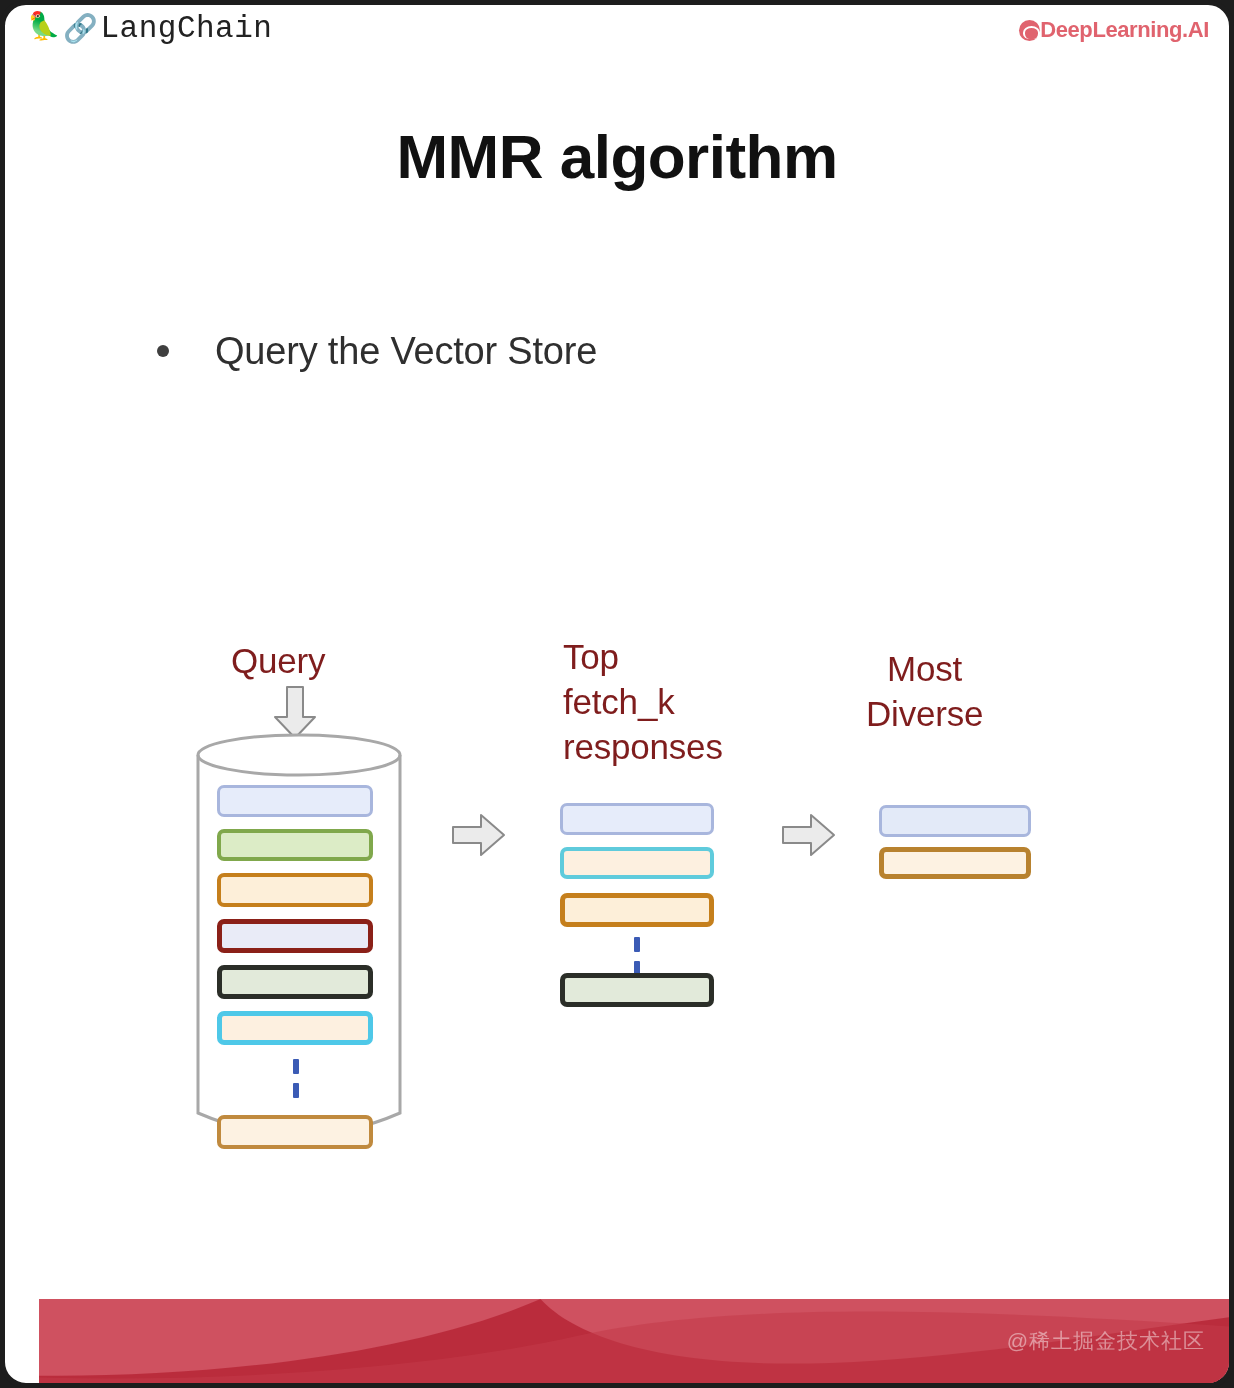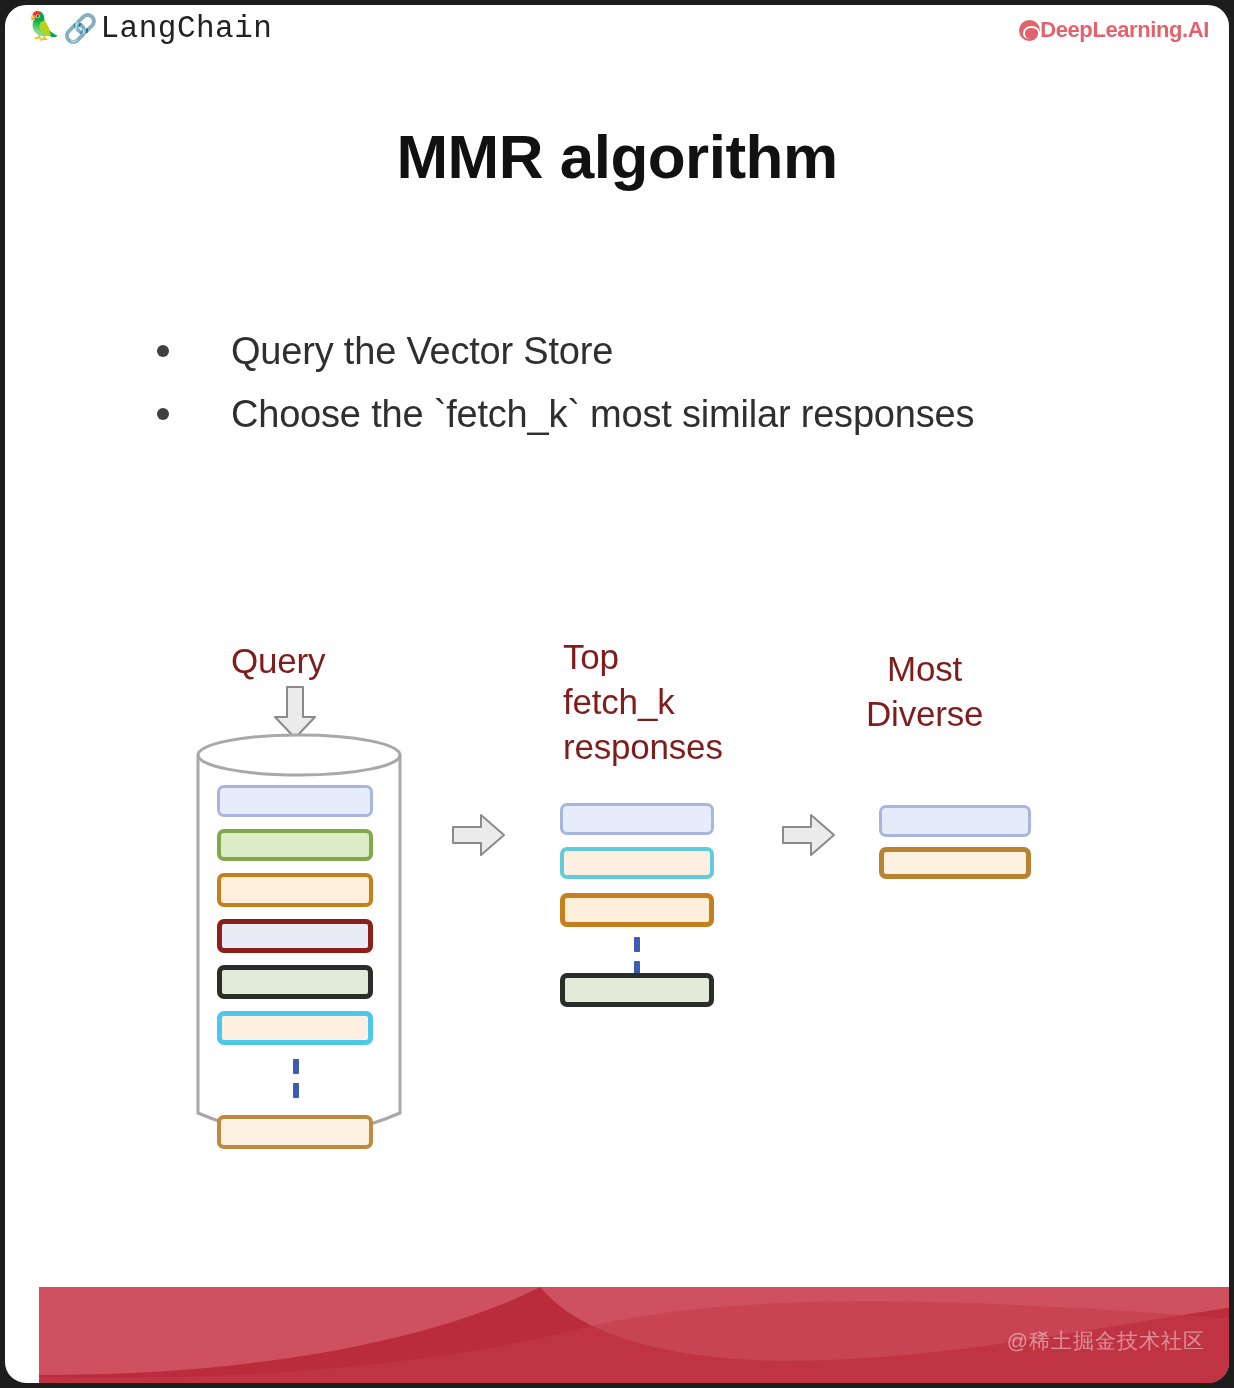--- a/index.html
+++ b/index.html
@@ -99,21 +99,20 @@
     border-radius: 50%;
     background: #3f3f3f;
     margin-top: 20px;
     margin-right: 46px;
   }
   .bullet .txt {
     font-size: 38px;
     line-height: 1.37;
     color: #2f2f2f;
     letter-spacing: -0.2px;
-    margin-left: 16px;
   }
 
   
   #diagram {
     position: absolute;
     top: 628px;
     left: 0; right: 0;
     height: 560px;
   }
 
@@ -147,21 +146,21 @@
     border-radius: 1px;
     margin-bottom: 9px;
   }
 
   .blockarrow { position: absolute; }
 
   
   #footer {
     position: absolute;
     left: 0; right: 0; bottom: 0;
-    height: 96px;
+    height: 84px;
     overflow: hidden;
     padding-left: 34px;
   }
   #footer svg { display: block; width: 100%; height: 100%; }
   #watermark {
     position: absolute;
     right: 24px;
     bottom: 28px;
     font-size: 21px;
     color: rgba(255,255,255,0.45);
@@ -184,24 +183,20 @@
       <span>DeepLearning.AI</span>
     </div>
   </div>
 
   <div id="title">MMR algorithm</div>
 
   <div id="bullets">
     <div class="bullet">
       <span class="dot"></span>
       <span class="txt">Query the Vector Store</span>
-    </div>
-    <div class="bullet">
-      <span class="dot"></span>
-      <span class="txt">Choose the `fetch_k` most similar responses</span>
     </div>
   </div>
 
   <div id="diagram">
 
     <div class="col-label" style="left:226px; top:6px;">Query</div>
     <div class="col-label" style="left:558px; top:2px;">Top
 fetch_k
 responses</div>
     <div class="col-label" style="left:861px; top:14px;text-align:center;">Most

